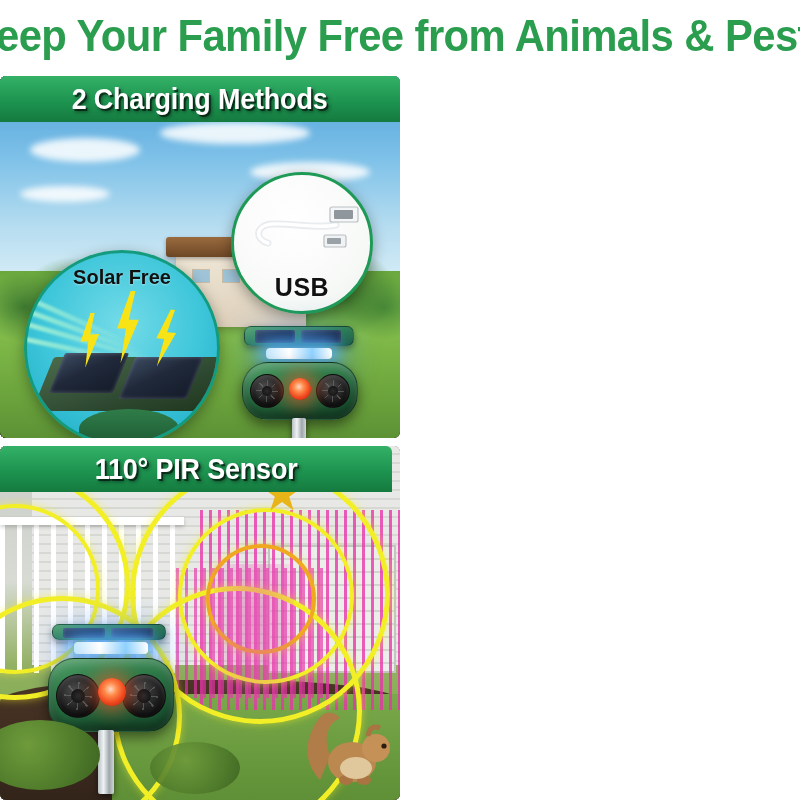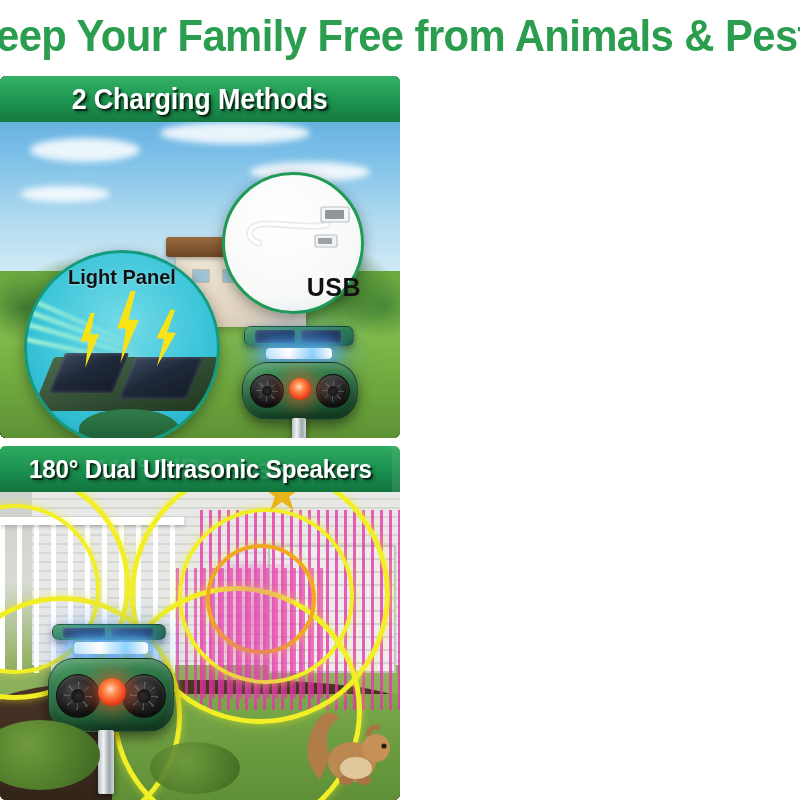--- a/index.html
+++ b/index.html
@@ -374,38 +374,38 @@
     <div class="lawn"></div>
     <div class="treeline"></div>
     <div class="house">
       <div class="roof"></div>
       <div class="win" style="left:16px;top:16px;"></div>
       <div class="win" style="left:46px;top:16px;"></div>
       <div class="win" style="left:94px;top:16px;"></div>
     </div>
 
 
-    <div class="usb-circle" style="left:222px; top:96px; width:142px; height:142px;justify-content:flex-end;">
+    <div class="usb-circle" style="left:231px; top:96px; width:142px; height:142px;">
       <svg class="usb-cable" width="112" height="66" style="left:16px;top:24px;" viewBox="0 0 112 66">
         <path d="M18 44 C4 40 6 26 22 25 C44 24 66 30 86 26" fill="none" stroke="#e9ecef" stroke-width="7" stroke-linecap="round"></path>
         <path d="M18 44 C4 40 6 26 22 25 C44 24 66 30 86 26" fill="none" stroke="#ffffff" stroke-width="3.4" stroke-linecap="round"></path>
         <rect x="80" y="8" width="28" height="15" rx="2" fill="#f4f6f7" stroke="#b9bfc3" stroke-width="1.2"></rect>
         <rect x="84" y="11" width="19" height="9" rx="1" fill="#8f979c"></rect>
         <rect x="74" y="36" width="22" height="12" rx="2" fill="#f0f2f3" stroke="#b9bfc3" stroke-width="1.2"></rect>
         <rect x="77" y="39" width="14" height="6" rx="1" fill="#9aa2a7"></rect>
       </svg>
       <div class="usb-label">USB</div>
     </div>
 
     <div class="solar-circle" style="left:24px; top:174px; width:196px; height:196px;">
       <div class="sunray" style="left:-10px;top:38px;width:130px;height:5px;transform:rotate(24deg)"></div>
       <div class="sunray" style="left:-10px;top:52px;width:140px;height:5px;transform:rotate(20deg)"></div>
       <div class="sunray" style="left:-10px;top:66px;width:150px;height:5px;transform:rotate(16deg)"></div>
       <div class="sunray" style="left:-10px;top:82px;width:150px;height:5px;transform:rotate(12deg)"></div>
-      <div class="solar-label">Light Panel</div>
+      <div class="solar-label">Solar Free</div>
       <div style="position:absolute;left:16px;top:104px;width:168px;height:54px;
                   background:linear-gradient(160deg,#4a6a4a 0%,#2f4a32 60%,#21381f 100%);
                   transform:skewX(-22deg); border-radius:3px;"></div>
       <div class="solarcell" style="left:30px;top:100px;width:64px;height:40px;transform:skewX(-22deg);"></div>
       <div class="solarcell" style="left:100px;top:104px;width:68px;height:42px;transform:skewX(-22deg);"></div>
       <div style="position:absolute;left:52px;bottom:-6px;width:100px;height:40px;border-radius:50% 50% 0 0;
                   background:linear-gradient(180deg,#2f7d49,#1b5631);"></div>
       <div class="bolt" style="left:48px; top:60px; width:30px; height:54px; transform:rotate(-4deg);"></div>
       <div class="bolt" style="left:84px; top:38px; width:34px; height:72px;"></div>
       <div class="bolt" style="left:124px; top:56px; width:30px; height:58px; transform:rotate(5deg);"></div>
@@ -590,18 +590,15 @@
       <path d="M78 48 q2 -12 12 -8" fill="none" stroke="#a97442" stroke-width="5"></path>
       <circle cx="94" cy="58" r="2.6" fill="#2b1d10"></circle>
       <ellipse cx="56" cy="92" rx="7" ry="5" fill="#a97442"></ellipse>
       <ellipse cx="74" cy="92" rx="7" ry="5" fill="#a97442"></ellipse>
       <ellipse cx="66" cy="80" rx="16" ry="11" fill="#e0c79c"></ellipse>
     </svg>
 
     <div class="bush" style="left:-20px;bottom:10px;width:120px;height:70px;"></div>
     <div class="bush" style="left:150px;bottom:6px;width:90px;height:52px;opacity:.9;"></div>
 
-    <div class="banner translucent small">
-      <span>180° Dual Ultrasonic Speakers</span>
-    </div>
   </div>
 
 </div>
 
 </body></html>

